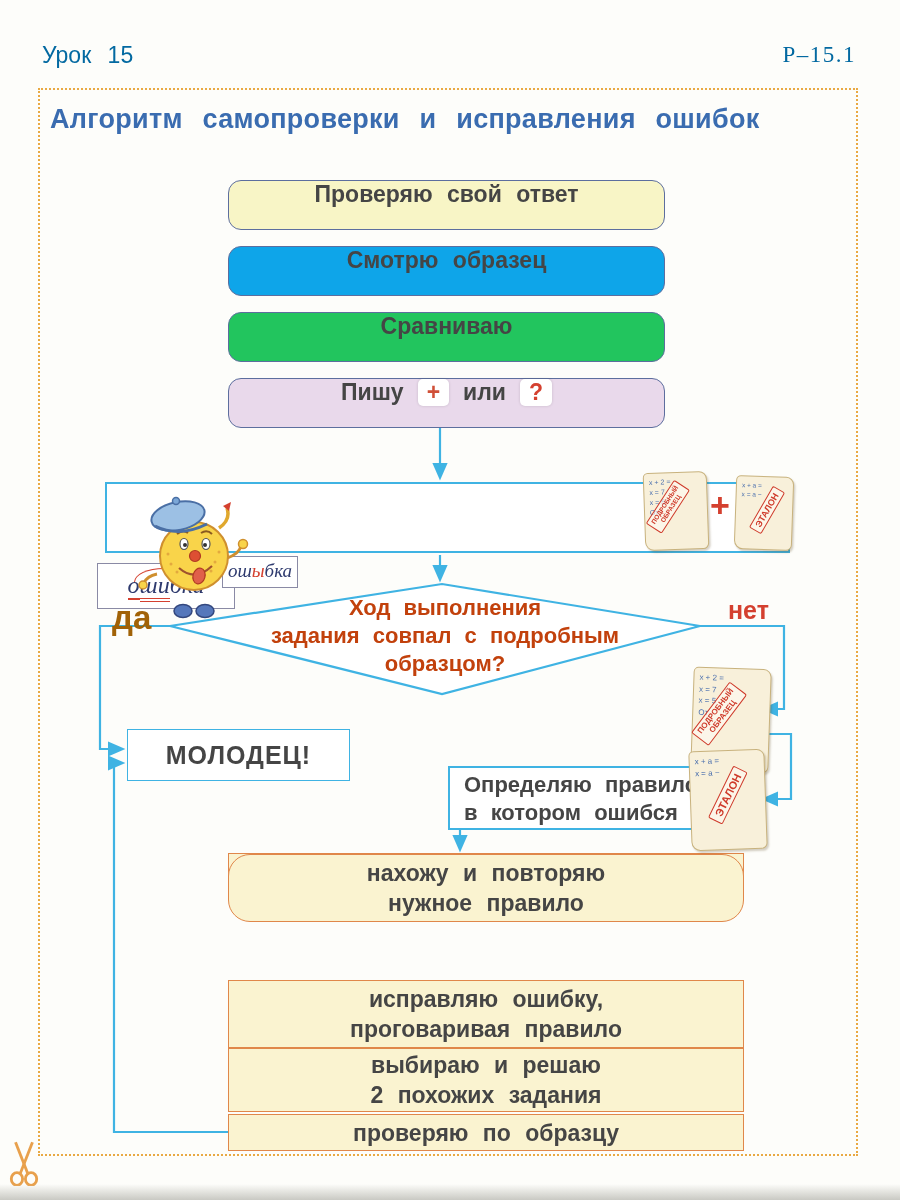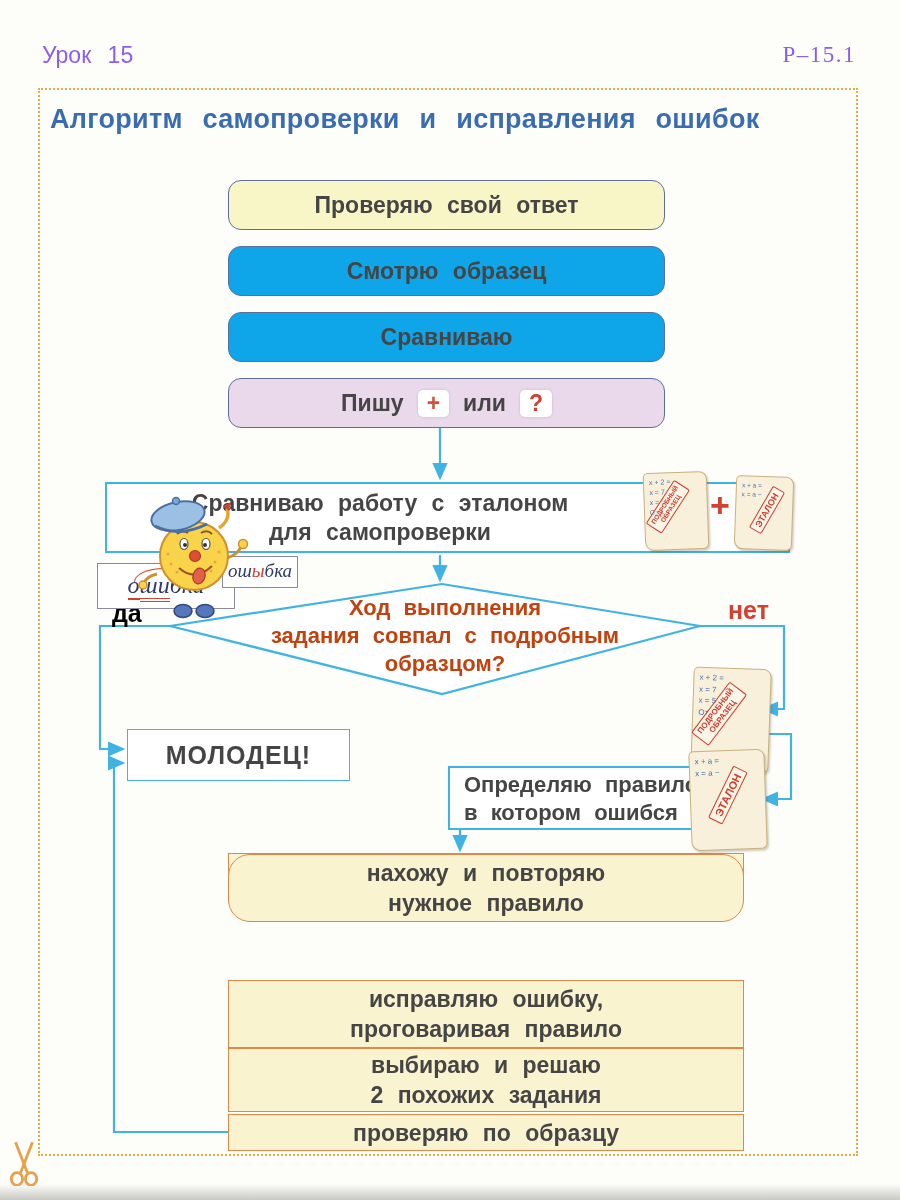--- a/index.html
+++ b/index.html
@@ -1,43 +1,43 @@
 <!DOCTYPE html>
 <html><head>
 <meta charset="utf-8">
 <style>
   html,body{margin:0;padding:0;background:#eee;}
   .page{position:relative;width:900px;height:1200px;background:#fdfdfa;overflow:hidden;
         font-family:"Liberation Sans",sans-serif;}
-  .hdr{position:absolute;top:42px;font-size:23px;color:#8b5cf6;z-index:2;}
+  .hdr{position:absolute;top:42px;font-size:23px;color:#0369a1;z-index:2;}
   .hdr-lesson{left:42px;word-spacing:10px;}
   .hdr-code{right:44px;letter-spacing:1.5px;font-family:Liberation Serif, serif;}
   .sheet{position:absolute;left:38px;top:88px;width:820px;height:1068px;
          border:2px dotted #e9a943;box-sizing:border-box;z-index:0;}
   .wires{position:absolute;left:0;top:0;z-index:1;}
   .title{position:absolute;left:50px;right:50px;top:104px;margin:0;
          font-size:27px;font-weight:bold;color:#3a6cb0;word-spacing:12px;letter-spacing:.3px;z-index:2;}
   .rstep{position:absolute;left:228px;width:437px;height:50px;border:1.6px solid #5d6e9e;
-         border-radius:13px;display:flex;align-items:center;justify-content:center;
+         border-radius:13px;display:flex;align-items:flex-start;justify-content:center;
          font-size:23px;font-weight:bold;color:#454545;word-spacing:8px;z-index:2;box-sizing:border-box;}
   .s1{top:180px;background:#f8f5c6;}
   .s2{top:246px;background:#0ea5e9;}
-  .s3{top:312px;background:#0ea5e9;}
+  .s3{top:312px;background:#22c55e;}
   .s4{top:378px;background:#e9d9eb;gap:14px;}
   .chip{background:#fff;border-radius:5px;padding:0 9px;color:#d05038;min-width:12px;
         text-align:center;box-shadow:0 0 3px rgba(0,0,0,.15);}
   .chip-q{color:#d4402f;}
   .cbox{position:absolute;background:#fff;border:2px solid #3fb3e3;z-index:2;box-sizing:border-box;}
   .compare{left:105px;top:482px;width:685px;height:71px;}
   .ctext{position:absolute;left:130px;top:489px;width:500px;text-align:center;font-size:23px;
          line-height:29px;font-weight:bold;color:#454545;word-spacing:8px;z-index:2;}
   .ml{white-space:pre-line;}
   .dtext{position:absolute;left:245px;top:594px;width:400px;text-align:center;font-size:22px;
          line-height:28px;font-weight:bold;color:#c2410c;word-spacing:7px;z-index:2;}
-  .yes{position:absolute;left:112px;top:599px;font-size:25px;font-weight:bold;color:#000000;z-index:2;}
+  .yes{position:absolute;left:112px;top:599px;font-size:33px;font-weight:bold;color:#a16207;z-index:2;}
   .no{position:absolute;left:728px;top:596px;font-size:25px;font-weight:bold;color:#d4402f;z-index:2;}
   .praise{left:127px;top:729px;width:223px;height:52px;border-width:1.6px;display:flex;
           align-items:center;justify-content:center;font-size:25px;font-weight:bold;
           color:#454545;letter-spacing:1px;}
   .nb{left:448px;width:310px;padding:3px 0 0 14px;font-size:22px;line-height:28px;
       font-weight:bold;color:#454545;word-spacing:7px;}
   .nb1{top:688px;height:62px;}
   .nb2{top:766px;height:64px;}
   .fix{position:absolute;left:228px;width:516px;background:#faf3d0;border:1.6px solid #e0874a;
        display:flex;align-items:center;justify-content:center;text-align:center;font-size:23px;
@@ -119,22 +119,20 @@
     <span>Сравниваю</span>
   </div>
   <div class="rstep s4">
     <span>Пишу</span>
     <span class="chip">+</span>
     <span>или</span>
     <span class="chip chip-q">?</span>
   </div>
 
   <div class="cbox compare"></div>
-  <div class="ctext ml">Сравниваю работу с эталоном
-для самопроверки</div>
 
   <div class="paper p1">
     <div class="eq">х + 2 =
 х = 7
 х = 5
 От</div>
     <div class="stamp">ПОДРОБНЫЙ
 ОБРАЗЕЦ</div>
   </div>
   <div class="plusbig">+</div>

